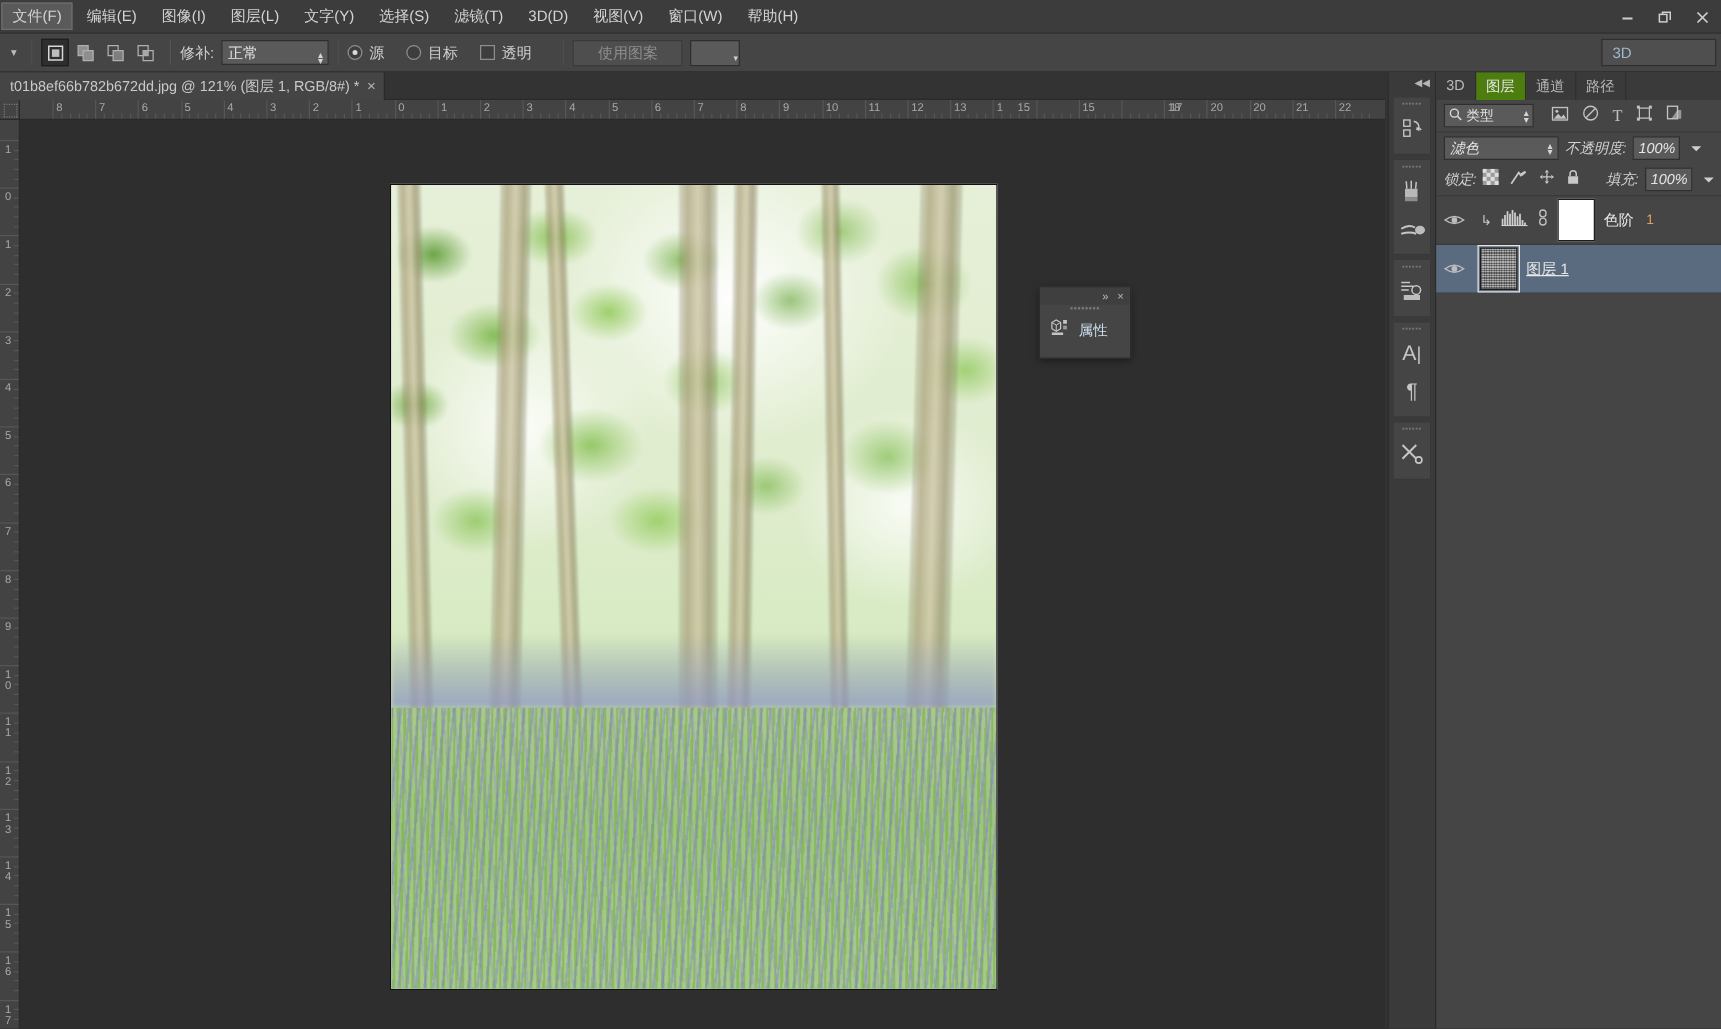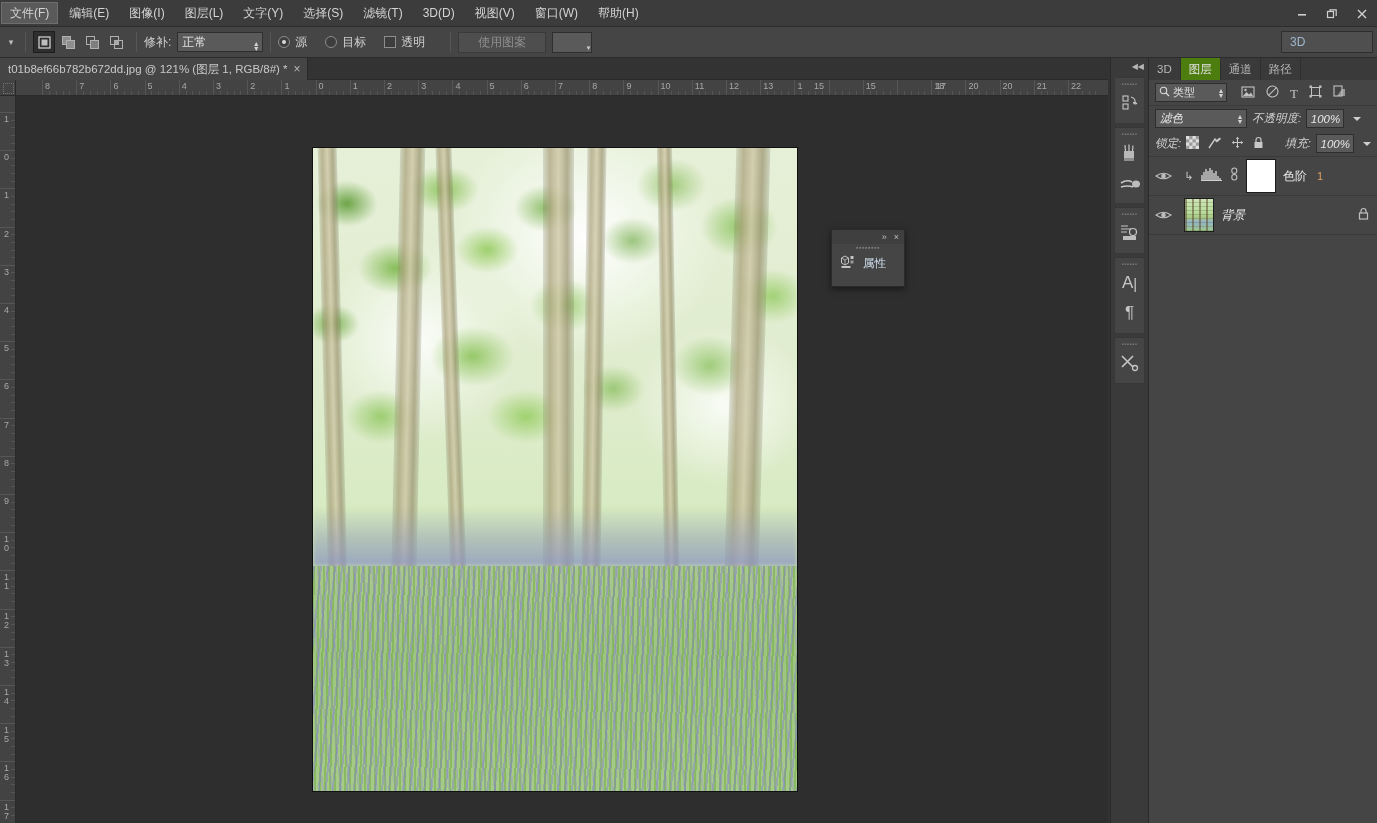--- a/index.html
+++ b/index.html
@@ -937,34 +937,28 @@
           <svg width="9" height="14" viewBox="0 0 9 14">
             <rect x="1.8" y="1" width="5" height="5.5" rx="2.5" fill="none" stroke="#c0c0c0" stroke-width="1.1"></rect>
             <rect x="1.8" y="7.5" width="5" height="5.5" rx="2.5" fill="none" stroke="#c0c0c0" stroke-width="1.1"></rect>
           </svg>
         </span>
         <div class="thumb thumb-white"></div>
         <span class="layer-name plain">色阶</span>
         <span class="layer-num">1</span>
       </div>
 
-
-      <div class="layer-row">
+      <div class="layer-row selected">
         <div class="eye-cell">
           <svg width="17" height="12" viewBox="0 0 17 12">
             <path d="M1 6 q7.5 -5.5 15 0 q-7.5 5.5 -15 0 Z" fill="none" stroke="#bdbdbd" stroke-width="1.1"></path>
             <circle cx="8.5" cy="6" r="2.3" fill="#bdbdbd"></circle>
           </svg>
         </div>
-        <div class="thumb thumb-photo"></div>
-        <span class="layer-name">背景</span>
-        <span class="lock-badge">
-          <svg width="11" height="13" viewBox="0 0 11 13">
-            <path d="M3 6 V4 a2.5 2.5 0 0 1 5 0 V6" fill="none" stroke="#c0c0c0" stroke-width="1.2"></path>
-            <rect x="1.5" y="6" width="8" height="6" fill="none" stroke="#c0c0c0" stroke-width="1.2"></rect>
-          </svg>
-        </span>
-      </div>
+        <div class="thumb thumb-noise sel-outline"></div>
+        <span class="layer-name plain" style="text-decoration:underline">图层 1</span>
+      </div>
+
 
     </div>
   </div>
 
 </div>
 
 </body></html>

